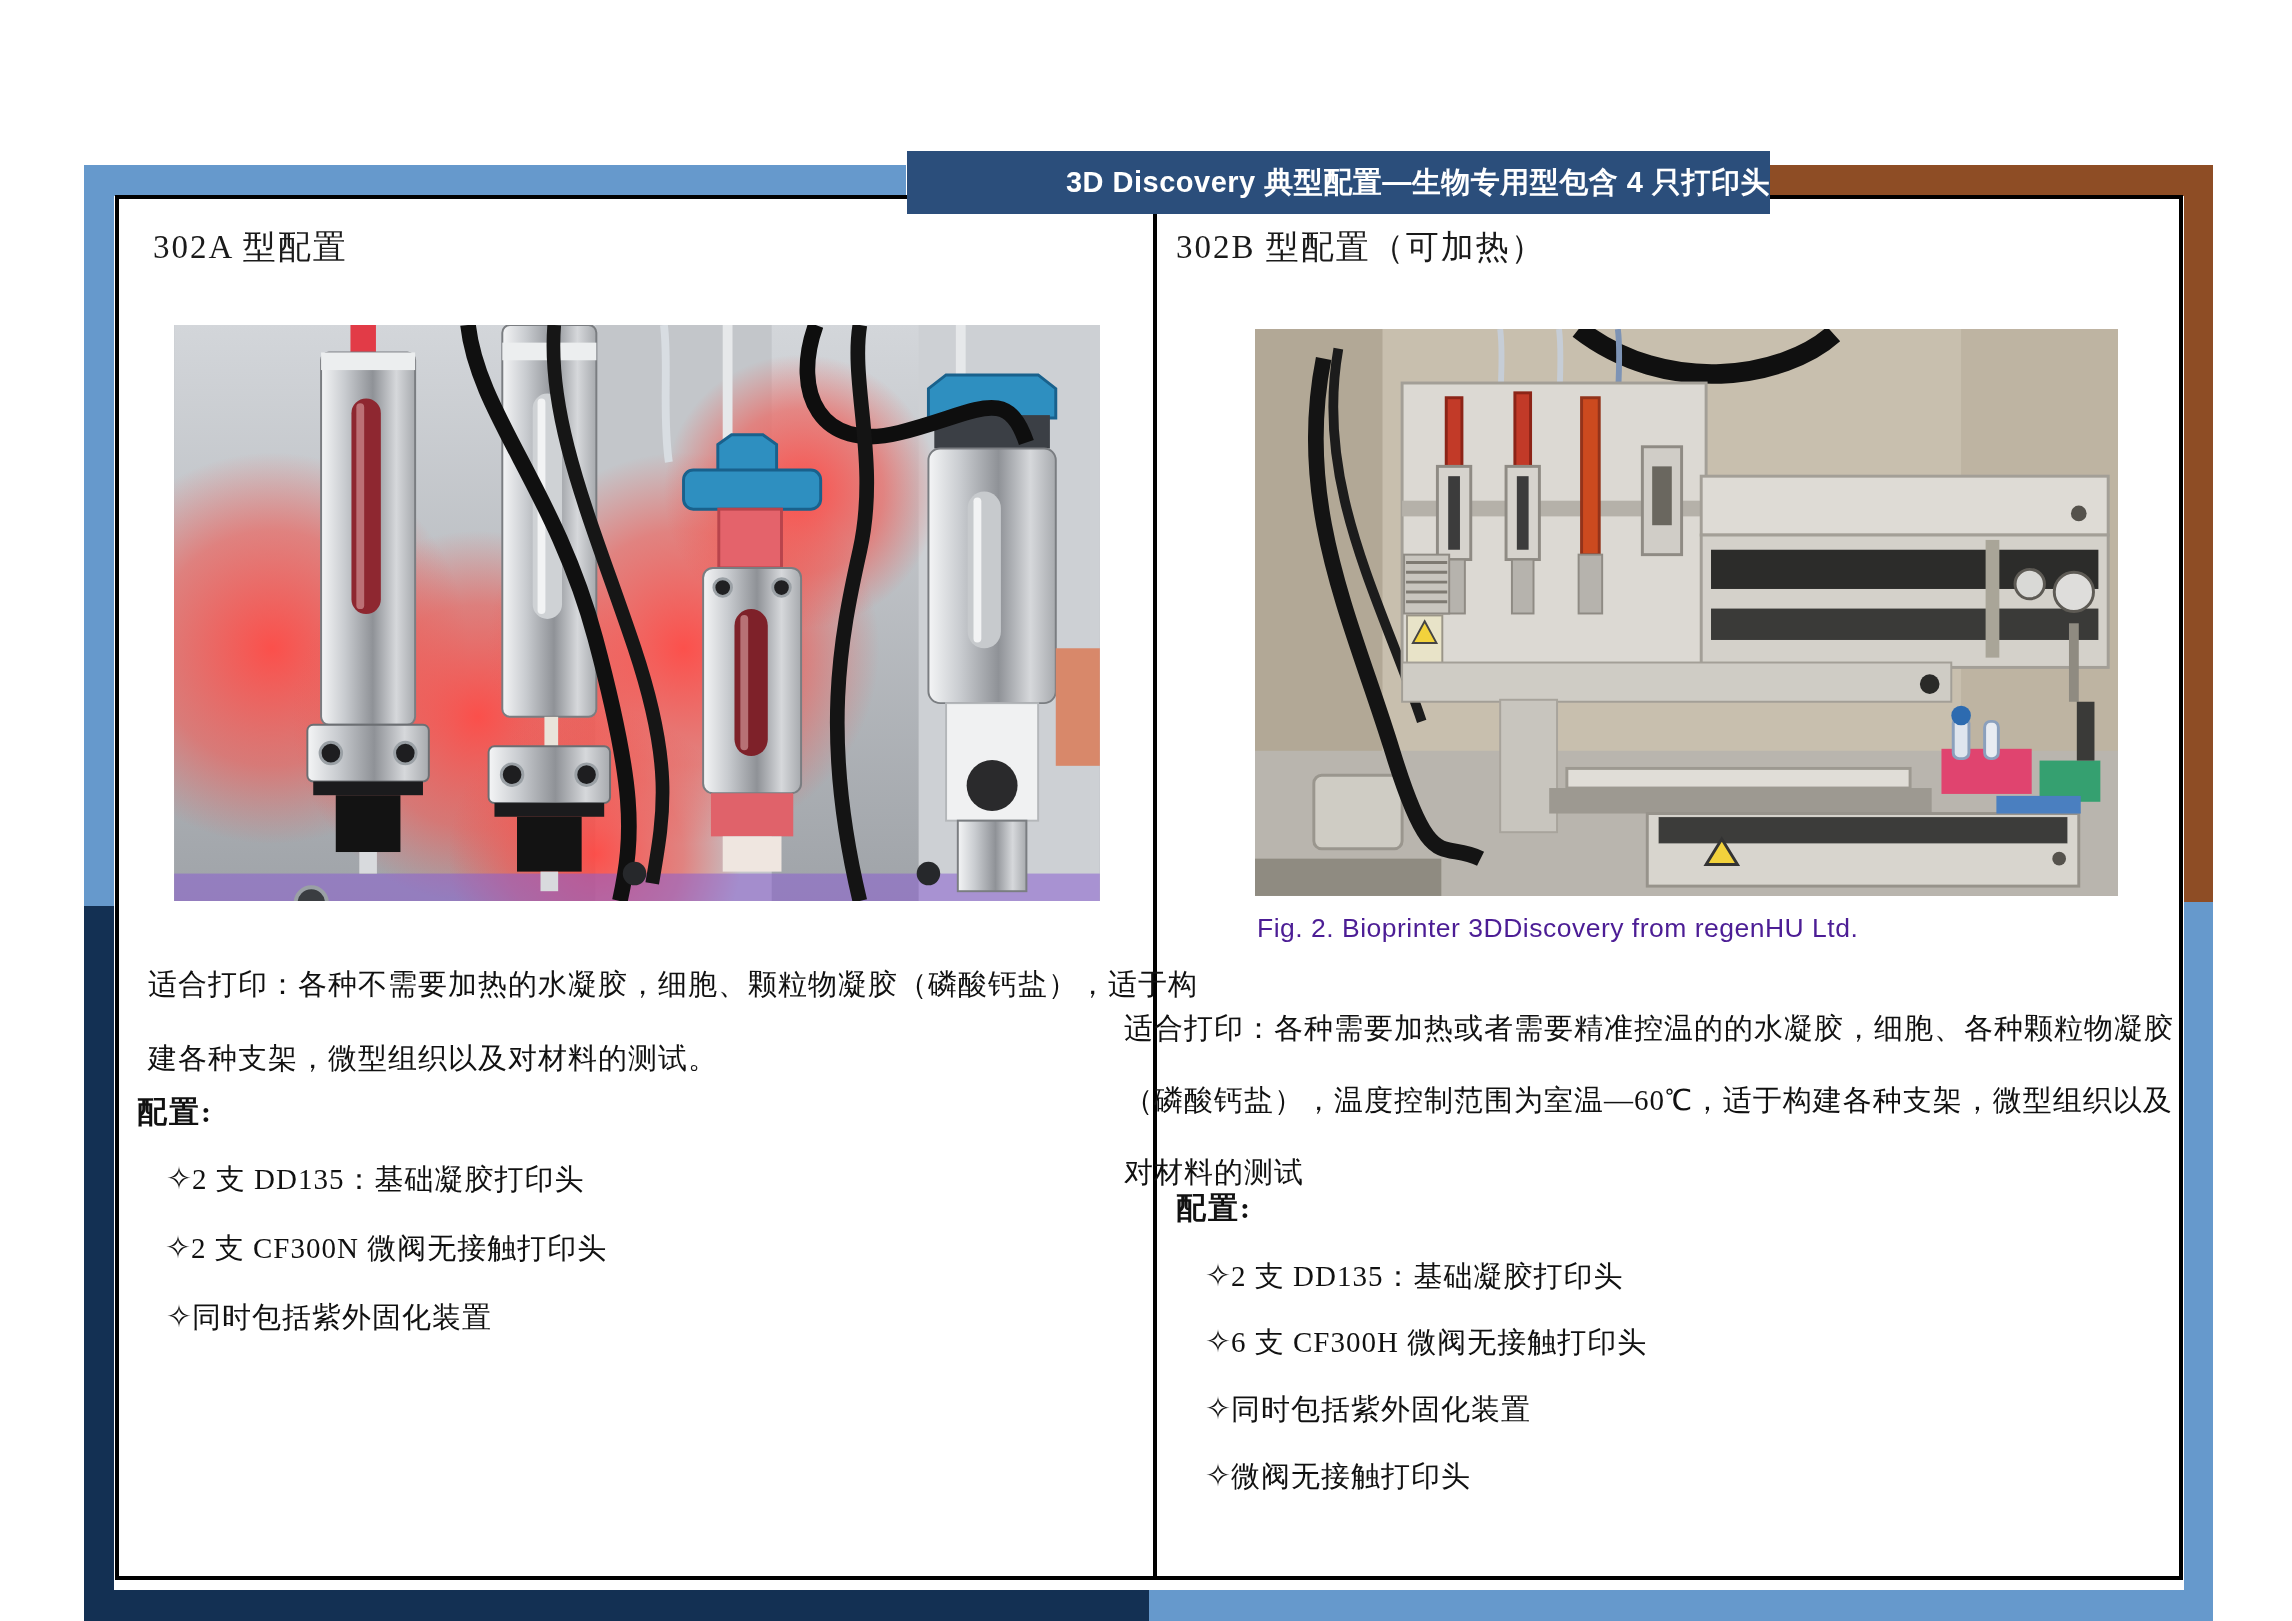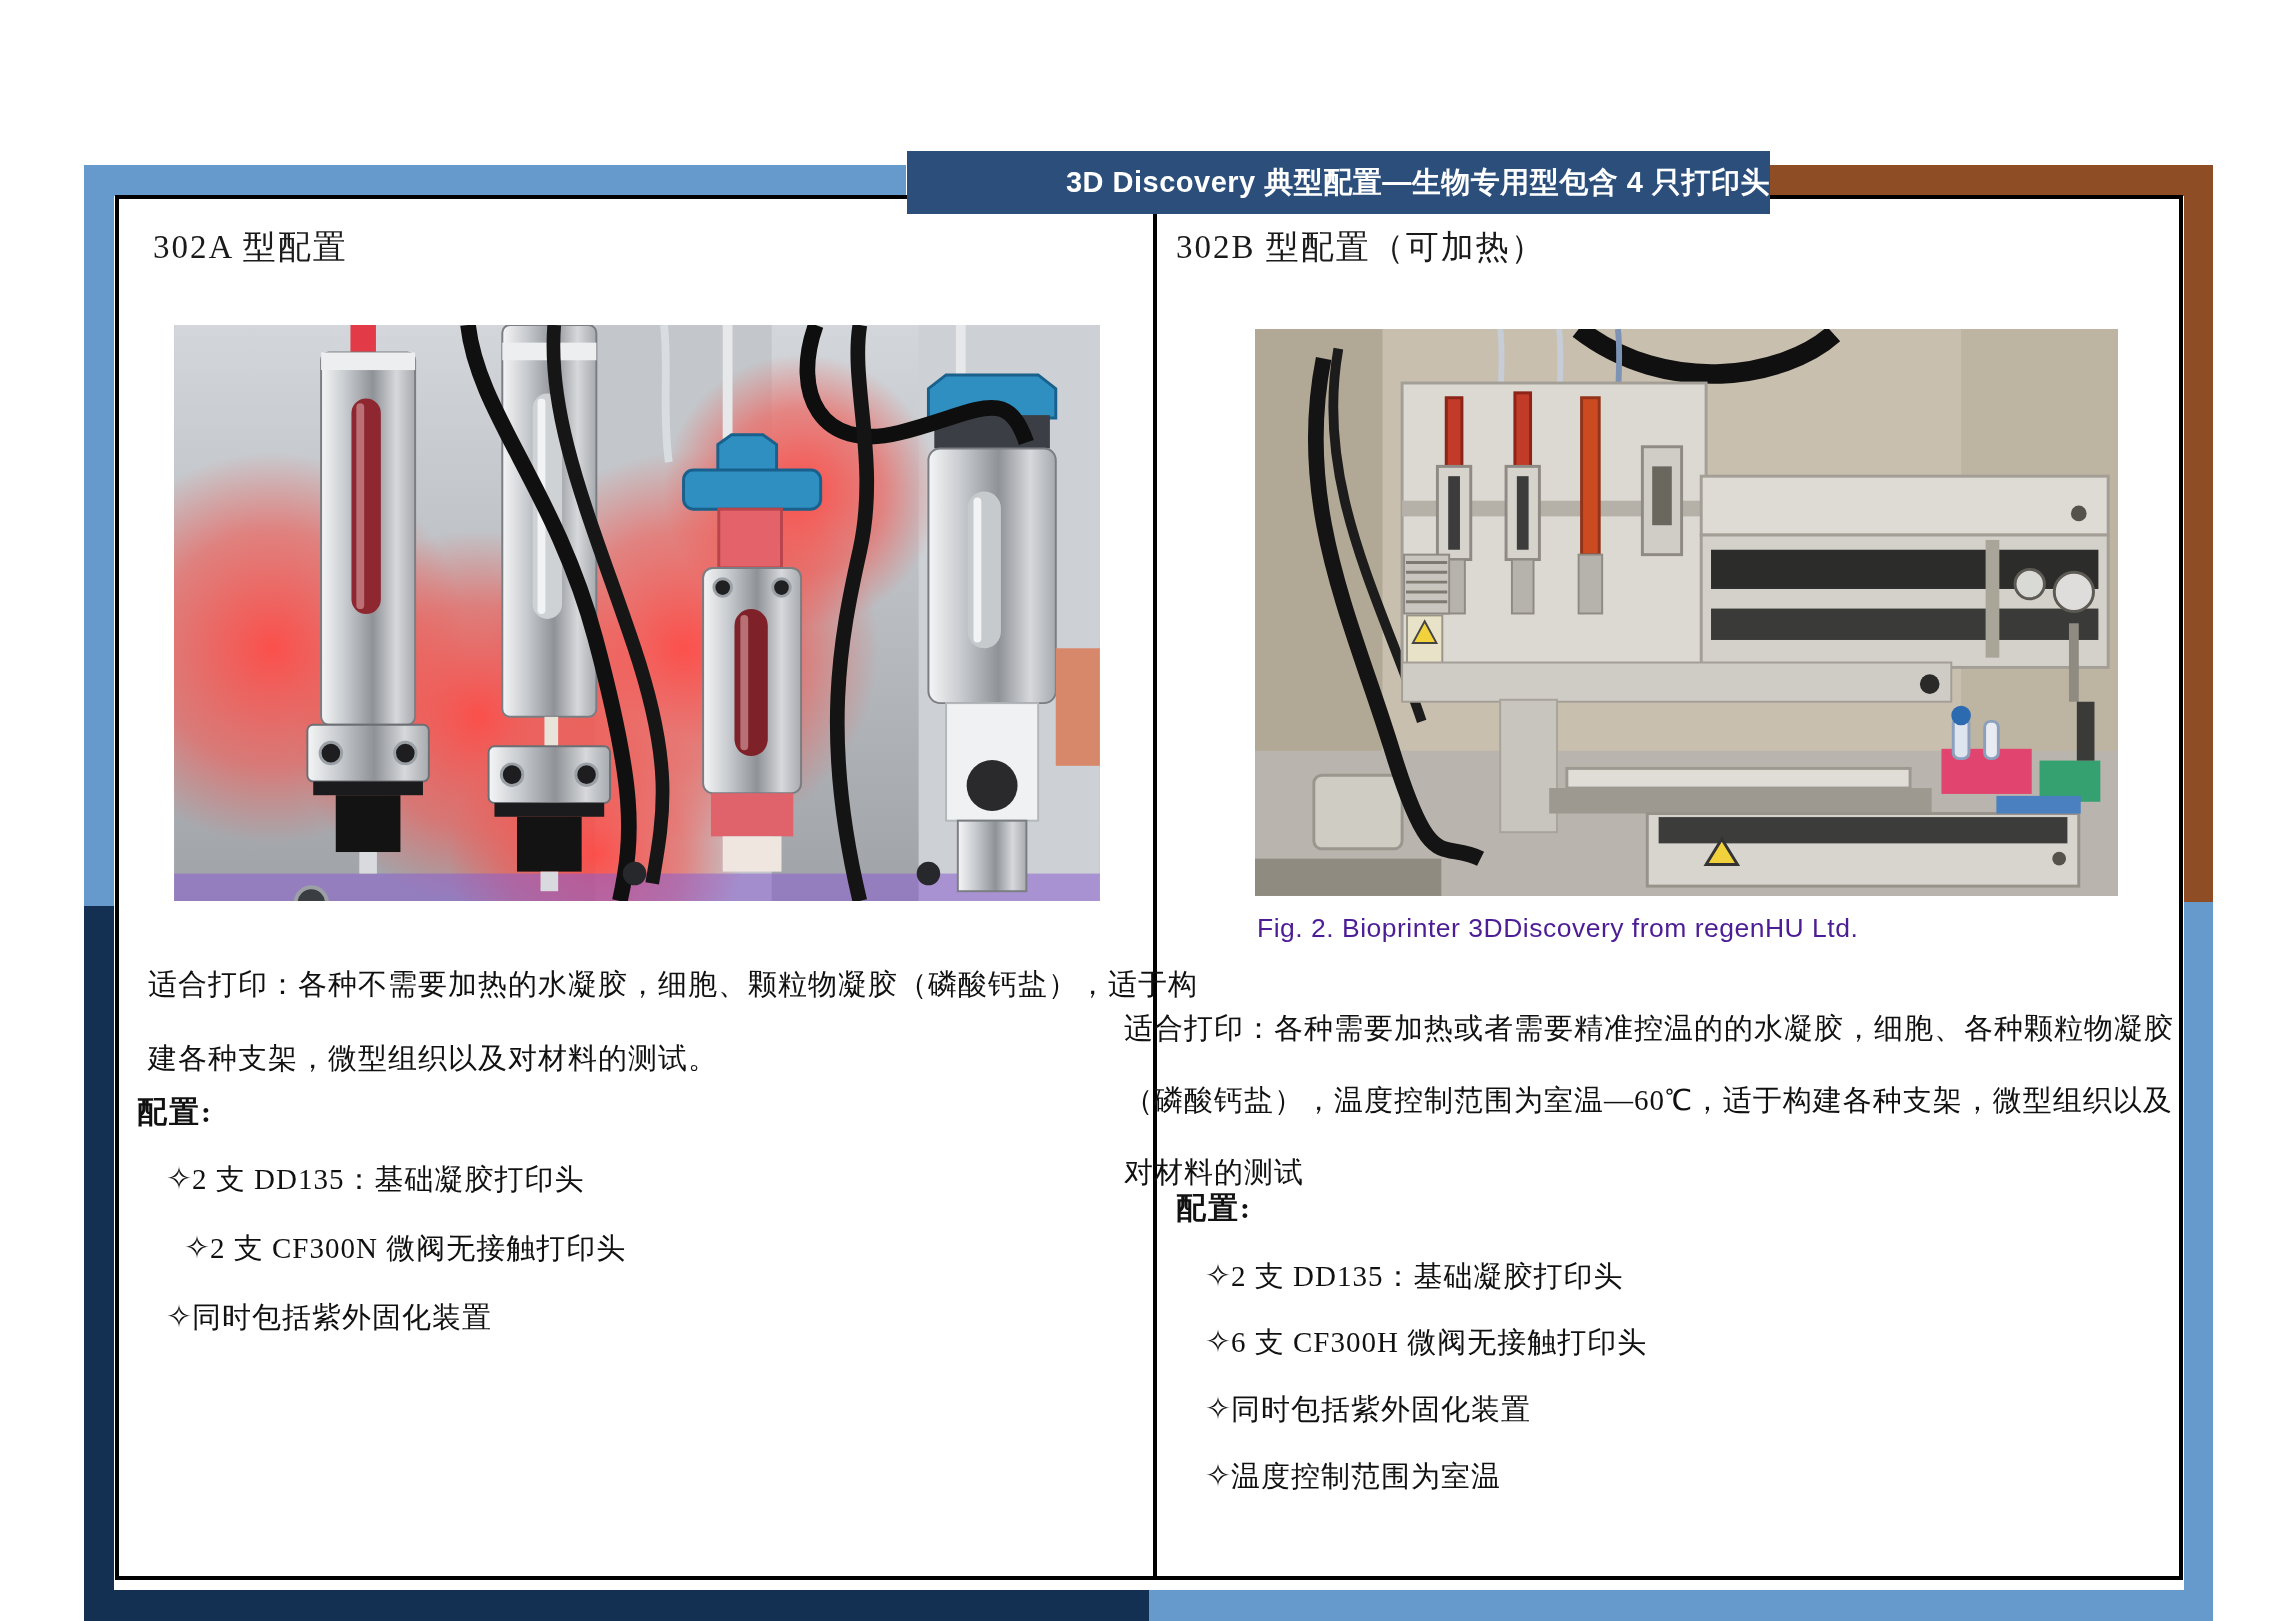--- a/index.html
+++ b/index.html
@@ -171,21 +171,21 @@
 <div class="abs para para-left">
   <div>适合打印：各种不需要加热的水凝胶，细胞、颗粒物凝胶（磷酸钙盐），适于构</div>
   <div>建各种支架，微型组织以及对材料的测试。</div>
 </div>
 
 <div class="abs config-label config-left">配置:</div>
 
 <div class="abs bullet-row" style="left:137px;top:1160px;">
   <span class="bullet-marker">✧</span><span class="bullet-text">2 支  DD135：基础凝胶打印头</span>
 </div>
-<div class="abs bullet-row" style="left:155px;top:1229px;">
+<div class="abs bullet-row" style="left:136px;top:1229px;">
   <span class="bullet-marker">✧</span><span class="bullet-text">2 支  CF300N 微阀无接触打印头</span>
 </div>
 <div class="abs bullet-row" style="left:137px;top:1298px;">
   <span class="bullet-marker">✧</span><span class="bullet-text">同时包括紫外固化装置</span>
 </div>
 
 <div class="abs col-heading heading-right">302B 型配置（可加热）</div>
 
 <div class="abs photo photo-right" style="background:#c6bcab;">
   <svg width="863" height="567" viewBox="0 0 880 578" xmlns="http://www.w3.org/2000/svg">
@@ -283,15 +283,15 @@
 <div class="abs bullet-row" style="left:1176px;top:1257px;">
   <span class="bullet-marker">✧</span><span class="bullet-text">2 支  DD135：基础凝胶打印头</span>
 </div>
 <div class="abs bullet-row" style="left:1176px;top:1323px;">
   <span class="bullet-marker">✧</span><span class="bullet-text">6 支  CF300H 微阀无接触打印头</span>
 </div>
 <div class="abs bullet-row" style="left:1176px;top:1390px;">
   <span class="bullet-marker">✧</span><span class="bullet-text">同时包括紫外固化装置</span>
 </div>
 <div class="abs bullet-row" style="left:1176px;top:1457px;">
-  <span class="bullet-marker">✧</span><span class="bullet-text">温度控制范围为室温</span>
+  <span class="bullet-marker">✧</span><span class="bullet-text">微阀无接触打印头</span>
 </div>
 
 
 </body></html>

